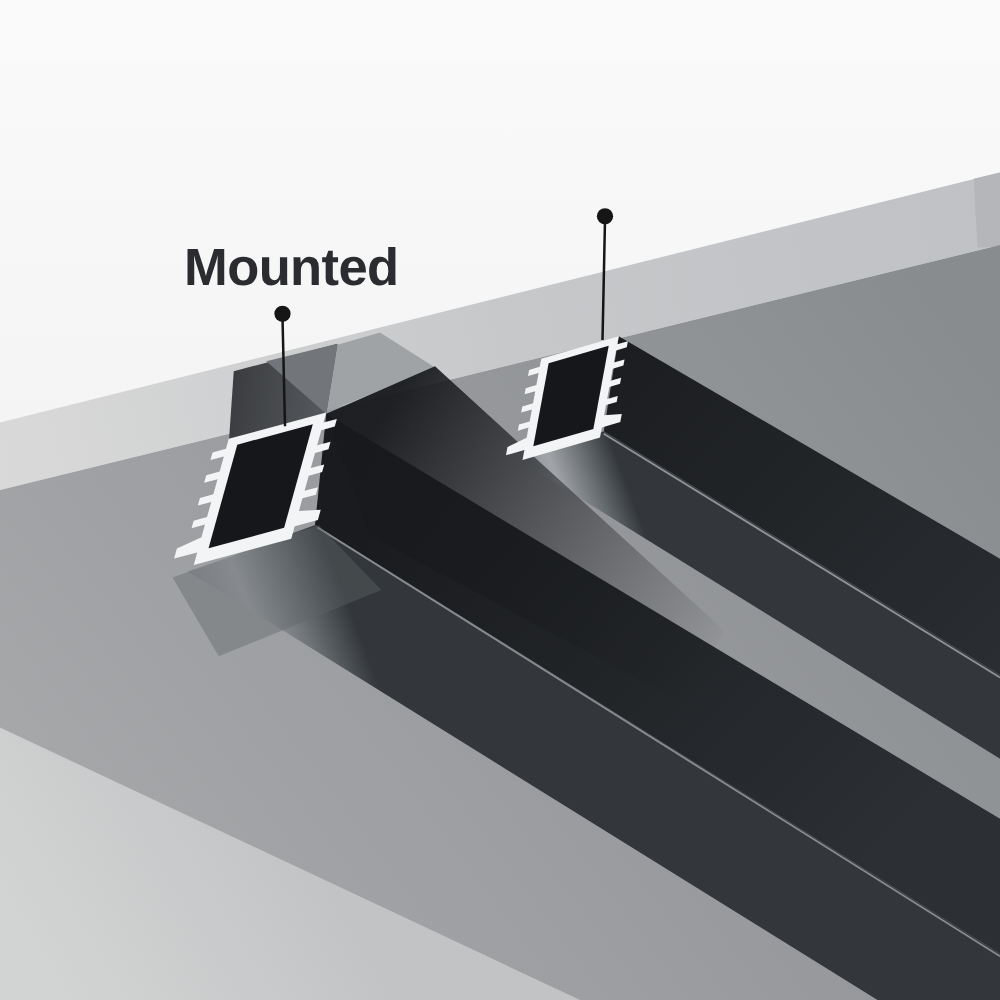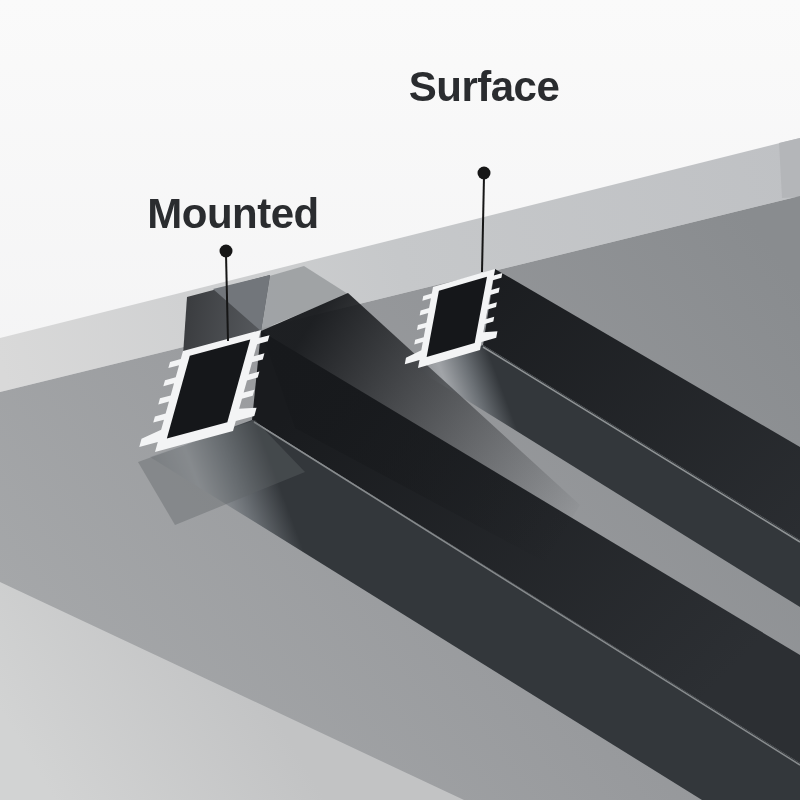--- a/index.html
+++ b/index.html
@@ -130,14 +130,13 @@
   <line class="leader" x1="226" y1="254" x2="228" y2="341"></line>
   <circle class="leader-dot" cx="226" cy="251" r="6.5"></circle>
   <line class="leader" x1="484" y1="176" x2="482" y2="272"></line>
   <circle class="leader-dot" cx="484" cy="173" r="6.5"></circle>
 </svg>
 </div>
 
 <div class="label" style="left:233px;top:189px;">Mounted</div>
 
 <div class="label" style="left:484px;top:62px;">
-  <div>Surface</div>
 </div>
 
 </body></html>

